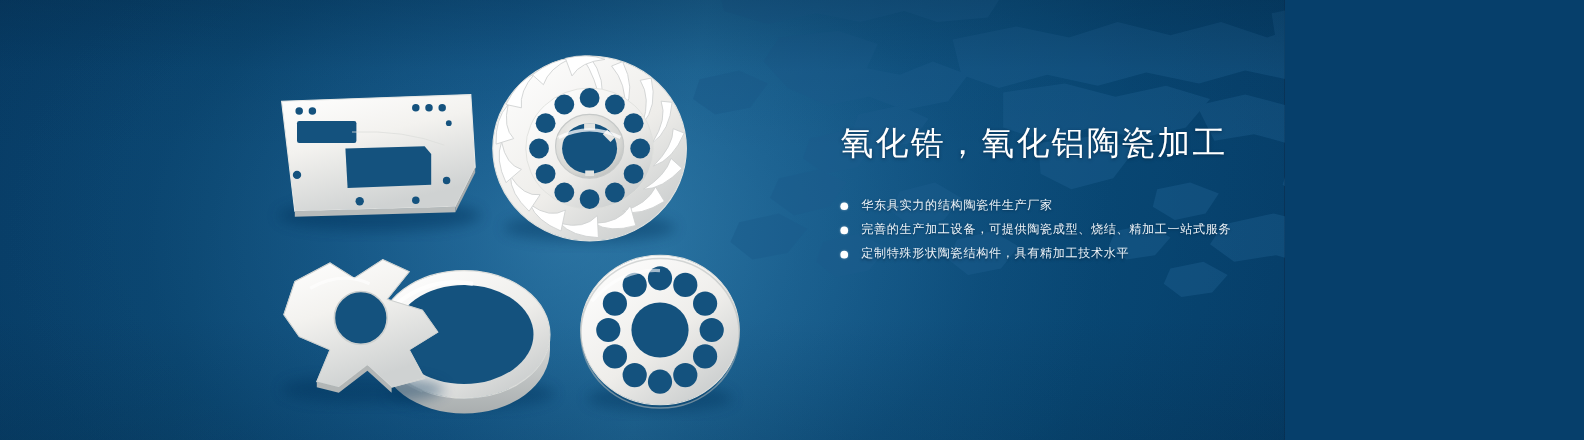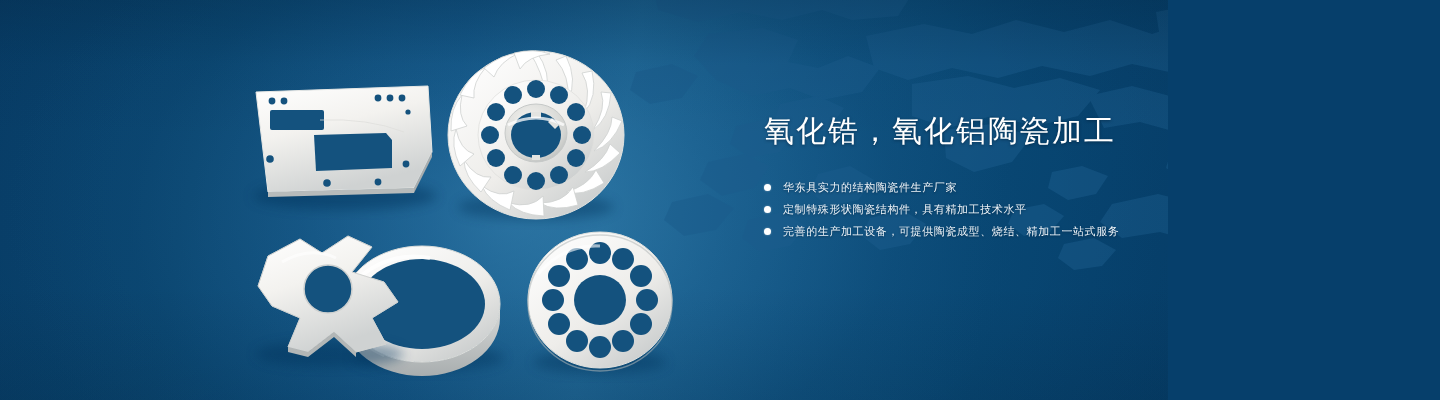--- a/index.html
+++ b/index.html
@@ -314,22 +314,22 @@
   <div class="copy">
     <h1 class="headline">氧化锆，氧化铝陶瓷加工</h1>
 
     <ul class="feature-list">
       <li class="feature-item">
         <span class="dot"></span>
         <span class="feature-text">华东具实力的结构陶瓷件生产厂家</span>
       </li>
       <li class="feature-item">
         <span class="dot"></span>
-        <span class="feature-text">定制特殊形状陶瓷结构件，具有精加工技术水平</span>
+        <span class="feature-text">完善的生产加工设备，可提供陶瓷成型、烧结、精加工一站式服务</span>
       </li>
       <li class="feature-item">
         <span class="dot"></span>
-        <span class="feature-text">完善的生产加工设备，可提供陶瓷成型、烧结、精加工一站式服务</span>
+        <span class="feature-text">定制特殊形状陶瓷结构件，具有精加工技术水平</span>
       </li>
     </ul>
   </div>
 
 </div>
 
 </body></html>

